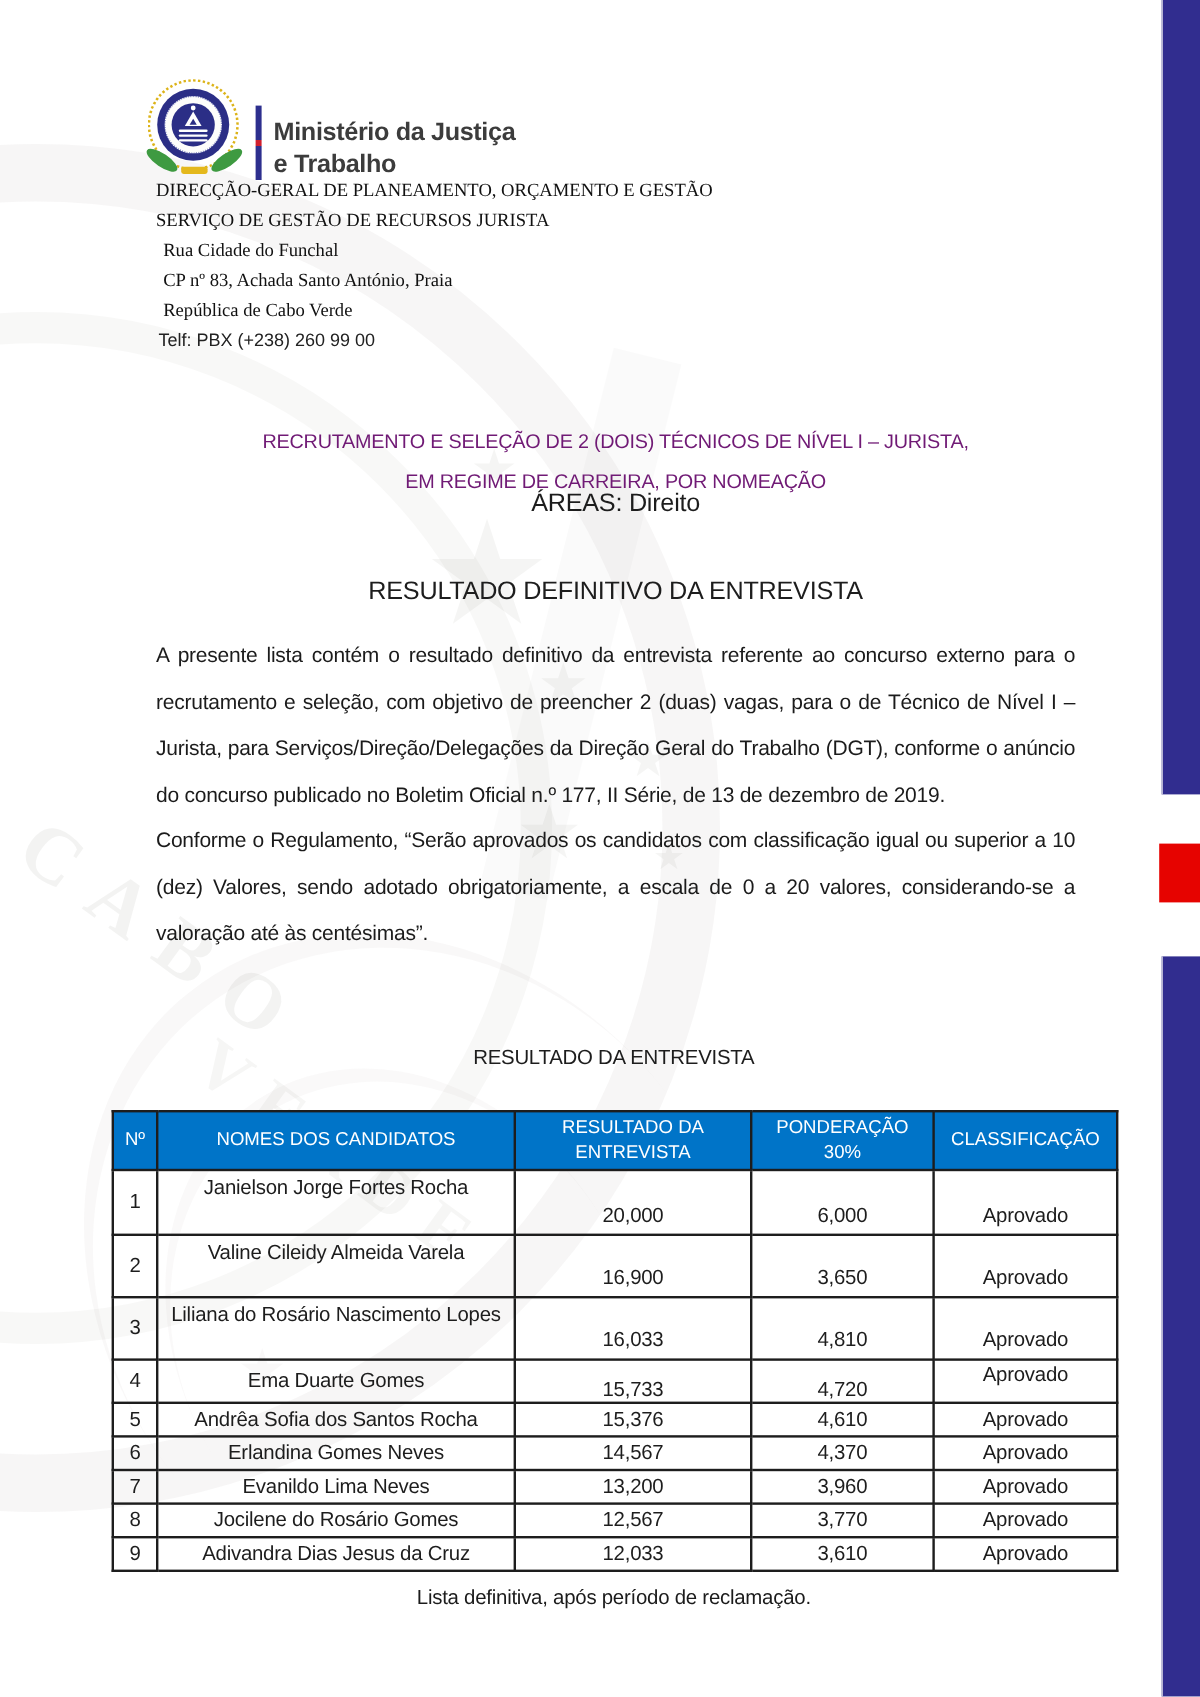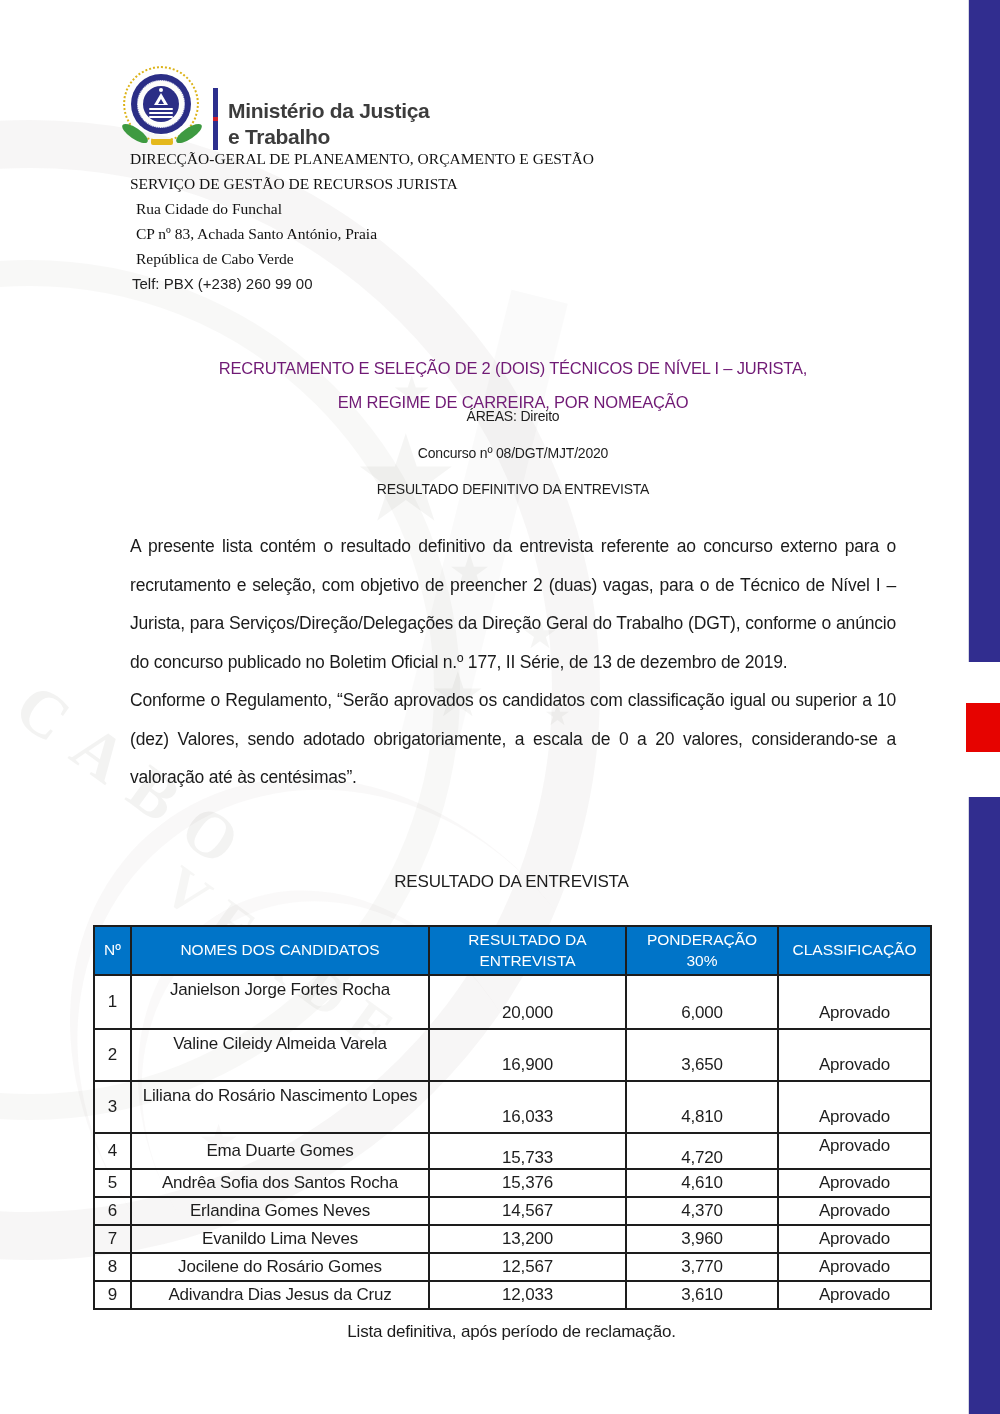--- a/index.html
+++ b/index.html
@@ -67,21 +67,21 @@
   
   .dept{position:absolute;left:130px;top:146px;font-family:"Liberation Serif",serif;
         font-size:15.5px;line-height:25px;color:#111;}
   .dept .b{font-weight:400;}
   .dept .ind{padding-left:6px;}
   .dept .sans{font-family:"Liberation Sans",sans-serif;font-size:15px;color:#222;padding-left:2px;}
 
   
   .title-block{position:absolute;left:130px;top:315px;width:766px;text-align:center;
         font-size:16.5px;line-height:34px;color:#701a75;letter-spacing:-0.2px;margin-top:36px;}
-  .meta-line{position:absolute;left:130px;width:766px;text-align:center;font-size:14px;
+  .meta-line{position:absolute;left:130px;width:766px;text-align:center;font-size:21px;
         color:#1d1d1d;letter-spacing:-0.2px;}
   .meta-areas{top:408px;} .meta-contest{top:445px;} .meta-subtitle{top:481px;}
 
   
   .body-block{position:absolute;left:130px;top:527px;width:766px;}
   .body-block p{margin:0;font-size:17.5px;line-height:38.5px;text-align:justify;
         letter-spacing:-0.2px;color:#1b1b1b;}
 
   
   .table-heading{position:absolute;left:93px;top:872px;width:837px;text-align:center;
@@ -167,21 +167,20 @@
     <div class="ind">CP nº 83, Achada Santo António, Praia</div>
     <div class="b ind">República de Cabo Verde</div>
     <div class="sans">Telf: PBX (+238) 260 99 00</div>
   </div>
 
   <div class="title-block">
     <div>RECRUTAMENTO E SELEÇÃO DE 2 (DOIS) TÉCNICOS DE NÍVEL I – JURISTA,</div>
     <div>EM REGIME DE CARREIRA, POR NOMEAÇÃO</div>
   </div>
   <div class="meta-line meta-areas">ÁREAS: Direito</div>
-  <div class="meta-line meta-contest">Concurso nº 08/DGT/MJT/2020</div>
   <div class="meta-line meta-subtitle">RESULTADO DEFINITIVO DA ENTREVISTA</div>
 
   <div class="body-block">
     <p>A presente lista contém o resultado definitivo da entrevista referente ao concurso externo para o recrutamento e seleção, com objetivo de preencher 2 (duas) vagas, para o de Técnico de Nível I – Jurista, para Serviços/Direção/Delegações da Direção Geral do Trabalho (DGT), conforme o anúncio do concurso publicado no Boletim Oficial n.º 177, II Série, de 13 de dezembro de 2019.</p>
     <p>Conforme o Regulamento, “Serão aprovados os candidatos com classificação igual ou superior a 10 (dez) Valores, sendo adotado obrigatoriamente, a escala de 0 a 20 valores, considerando-se a valoração até às centésimas”.</p>
   </div>
 
   <div class="table-heading">RESULTADO DA ENTREVISTA</div>
   <table class="results">
     <colgroup>

